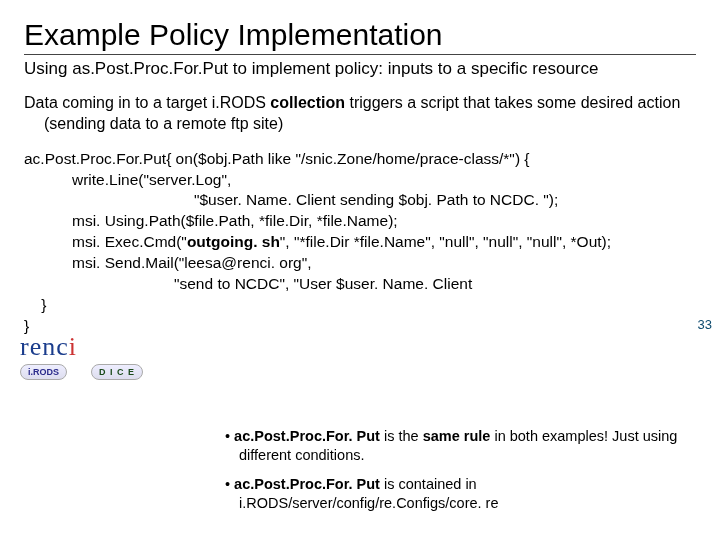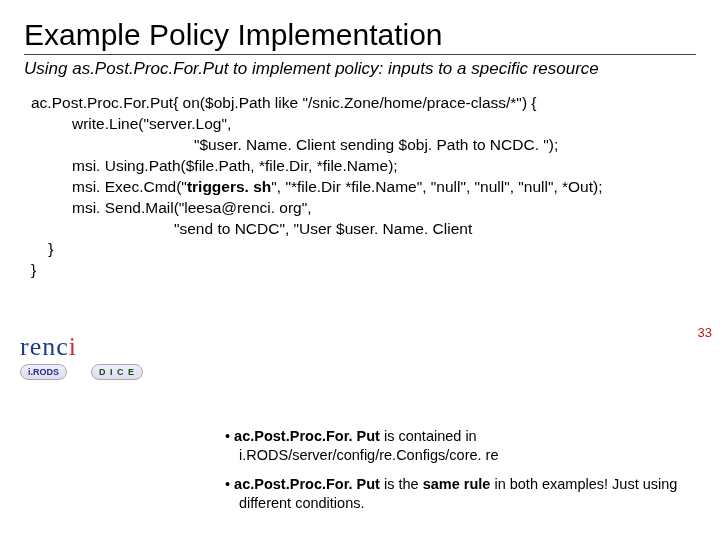--- a/index.html
+++ b/index.html
@@ -1,65 +1,68 @@
 <!DOCTYPE html>
 <html><head>
 <meta charset="utf-8">
 <style>
   html,body{margin:0;padding:0;width:720px;height:540px;background:#fff;font-family:Arial,Helvetica,sans-serif;color:#000;overflow:hidden}
   .slide{position:relative;width:720px;height:380px;box-sizing:border-box;padding:18px 24px 12px 24px}
   .title{font-size:30px;font-weight:400;margin:0 0 2px 0}
   .rule{border:none;border-top:1px solid #444;margin:2px 0 4px 0}
-  .subtitle{font-size:17px;font-style:italic;margin:0 0 14px 0}
+  .subtitle{font-size:17px;margin:0 0 14px 0}
   .body1{font-size:16px;line-height:1.3;padding-left:20px;text-indent:-20px;margin-bottom:14px}
   .code{font-size:15.5px;line-height:1.35}
-  .code .l0{margin-left:7px}
+  .code .l0{margin-left:0}
   .code .l1{margin-left:48px}
   .code .l2{margin-left:170px}
   .code .l3{margin-left:150px}
   .code .l4{margin-left:280px}
   .code div{white-space:pre-wrap}
   .bullets{position:absolute;left:225px;top:427px;width:460px;font-size:14.5px;line-height:1.3}
   .bullets .b{margin-bottom:10px;padding-left:14px;text-indent:-14px}
-  .pagenum{position:absolute;right:8px;bottom:40px;font-size:13px;color:#b91c1c}
+  .pagenum{position:absolute;right:8px;bottom:48px;font-size:13px;color:#0c4a6e}
   .logos{position:absolute;left:20px;bottom:0;display:flex;align-items:flex-start;gap:8px}
   .renci{font-family:"Times New Roman",serif;font-size:26px;color:#1a3c8c;letter-spacing:1px}
   .renci .dot{color:#c33}
   .badge{display:inline-block;border:1px solid #aaa;border-radius:8px;padding:2px 7px;font-size:9px;font-weight:bold;background:linear-gradient(#eef,#dde)}
   .badge.irods{color:#2a2a8a}
   .badge.dice{color:#1a4a1a;letter-spacing:1px}
   b{font-weight:bold}
 </style>
 </head>
 <body>
 
 <div class="slide">
   <h1 class="title">Example Policy Implementation</h1>
   <hr class="rule">
   <div class="subtitle">Using as.Post.Proc.For.Put to implement policy: inputs to a specific resource</div>
 
+  <div class="body1">
+    <span>Data coming in to a target i.RODS </span><b>collection</b><span> triggers a script that takes some desired action (sending data to a remote ftp site)</span>
+  </div>
 
   <div class="code">
     <div class="l0">ac.Post.Proc.For.Put{ on($obj.Path like "/snic.Zone/home/prace-class/*") {</div>
     <div class="l1">write.Line("server.Log",</div>
     <div class="l2">"$user. Name. Client sending $obj. Path to NCDC. ");</div>
     <div class="l1">msi. Using.Path($file.Path, *file.Dir, *file.Name);</div>
-    <div class="l1"><span>msi. Exec.Cmd("</span><b>triggers. sh</b><span>", "*file.Dir *file.Name", "null", "null", "null", *Out);</span></div>
+    <div class="l1"><span>msi. Exec.Cmd("</span><b>outgoing. sh</b><span>", "*file.Dir *file.Name", "null", "null", "null", *Out);</span></div>
     <div class="l1">msi. Send.Mail("leesa@renci. org",</div>
     <div class="l3">"send to NCDC", "User $user. Name. Client</div>
     <div class="l0">    }</div>
     <div class="l0">}</div>
   </div>
 
   <div class="bullets">
     <div class="b">
-      <span>• </span><b>ac.Post.Proc.For. Put</b><span> is contained in i.RODS/server/config/re.Configs/core. re</span>
+      <span>• </span><b>ac.Post.Proc.For. Put</b><span> is the </span><b>same rule</b><span> in both examples! Just using different conditions.</span>
     </div>
     <div class="b">
-      <span>• </span><b>ac.Post.Proc.For. Put</b><span> is the </span><b>same rule</b><span> in both examples! Just using different conditions.</span>
+      <span>• </span><b>ac.Post.Proc.For. Put</b><span> is contained in i.RODS/server/config/re.Configs/core. re</span>
     </div>
   </div>
 
   <div class="pagenum">33</div>
 
   <div class="logos">
     <div>
       <div class="renci"><span>renc</span><span class="dot">i</span></div>
       <div style="display:flex;gap:24px;margin-top:2px">
         <span class="badge irods">i.RODS</span>

